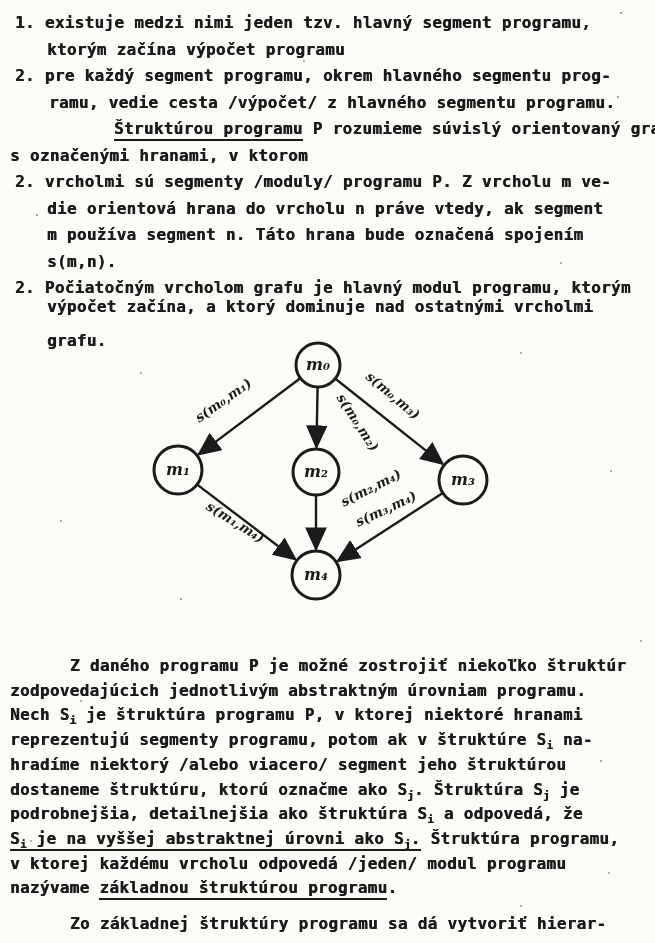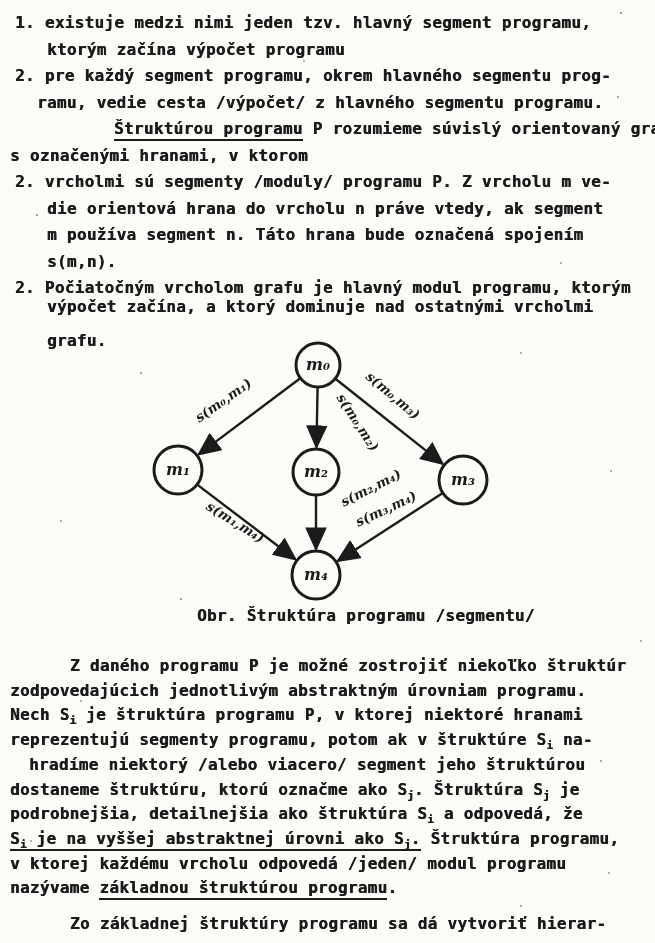--- a/index.html
+++ b/index.html
@@ -54,35 +54,35 @@
 </head>
 <body>
 
 <div class="page" style="--ink: #1b1b1b; --paper: #fcfbf8;">
   <div class="specks"></div>
 
   <div>
       <div class="tline" style="left: 15px; top: 13px;"><span>1. existuje medzi nimi jeden tzv. hlavný segment programu,</span></div>
       <div class="tline" style="left: 47px; top: 39.5px;"><span>ktorým začína výpočet programu</span></div>
       <div class="tline" style="left: 15px; top: 66px;"><span>2. pre každý segment programu, okrem hlavného segmentu prog-</span></div>
-      <div class="tline" style="left: 37px; top: 92.5px;"><span>ramu, vedie cesta /výpočet/ z hlavného segmentu programu.</span></div>
+      <div class="tline" style="left: 49px; top: 92.5px;"><span>ramu, vedie cesta /výpočet/ z hlavného segmentu programu.</span></div>
       <div class="tline" style="left: 70px; top: 119px; margin-left: 44px;"><span class="u"><span>Štruktúrou programu</span></span><span> P rozumieme súvislý orientovaný graf</span></div>
       <div class="tline" style="left: 10px; top: 145.5px;"><span>s označenými hranami, v ktorom</span></div>
       <div class="tline" style="left: 15px; top: 172px;"><span>2. vrcholmi sú segmenty /moduly/ programu P. Z vrcholu m ve-</span></div>
       <div class="tline" style="left: 47px; top: 198.5px;"><span>die orientová hrana do vrcholu n práve vtedy, ak segment</span></div>
       <div class="tline" style="left: 47px; top: 225px;"><span>m používa segment n. Táto hrana bude označená spojením</span></div>
       <div class="tline" style="left: 47px; top: 251.5px;"><span>s(m,n).</span></div>
       <div class="tline" style="left: 15px; top: 278px;"><span>2. Počiatočným vrcholom grafu je hlavný modul programu, ktorým</span></div>
       <div class="tline" style="left: 47px; top: 297px;"><span>výpočet začína, a ktorý dominuje nad ostatnými vrcholmi</span></div>
       <div class="tline" style="left: 47px; top: 331px;"><span>grafu.</span></div>
       <div class="tline" style="left: 70px; top: 656px;"><span>Z daného programu P je možné zostrojiť niekoľko štruktúr</span></div>
       <div class="tline" style="left: 10px; top: 680.7px;"><span>zodpovedajúcich jednotlivým abstraktným úrovniam programu.</span></div>
       <div class="tline" style="left: 10px; top: 705.4px;"><span>Nech S</span><span class="sb">i</span><span> je štruktúra programu P, v ktorej niektoré hranami</span></div>
       <div class="tline" style="left: 10px; top: 730.1px;"><span>reprezentujú segmenty programu, potom ak v štruktúre S</span><span class="sb">i</span><span> na-</span></div>
-      <div class="tline" style="left: 10px; top: 754.8px; margin-left: 19px;"><span>hradíme niektorý /alebo viacero/ segment jeho štruktúrou</span></div>
+      <div class="tline" style="left: 10px; top: 754.8px;"><span>hradíme niektorý /alebo viacero/ segment jeho štruktúrou</span></div>
       <div class="tline" style="left: 10px; top: 779.5px;"><span>dostaneme štruktúru, ktorú označme ako S</span><span class="sb">j</span><span>. Štruktúra S</span><span class="sb">j</span><span> je</span></div>
       <div class="tline" style="left: 10px; top: 804.2px;"><span>podrobnejšia, detailnejšia ako štruktúra S</span><span class="sb">i</span><span> a odpovedá, že</span></div>
       <div class="tline" style="left: 10px; top: 828.9px;"><span class="u"><span>S</span><span class="sb">i</span><span> je na vyššej abstraktnej úrovni ako S</span><span class="sb">j</span><span>.</span></span><span> Štruktúra programu,</span></div>
       <div class="tline" style="left: 10px; top: 853.6px;"><span>v ktorej každému vrcholu odpovedá /jeden/ modul programu</span></div>
       <div class="tline" style="left: 10px; top: 878.3px;"><span>nazývame </span><span class="u"><span>základnou štruktúrou programu</span></span><span>.</span></div>
       <div class="tline" style="left: 70px; top: 914px;"><span>Zo základnej štruktúry programu sa dá vytvoriť hierar-</span></div>
     </div>
 
   <svg class="diagram" width="655" height="266" viewBox="0 0 655 266">
     <defs>
@@ -107,14 +107,13 @@
       <circle cx="178" cy="130" r="24" class="node" fill="#fcfbf8"></circle>
       <text x="178" y="135" class="nlabel">m₁</text>
       <circle cx="316" cy="132" r="23" class="node" fill="#fcfbf8"></circle>
       <text x="316" y="137" class="nlabel">m₂</text>
       <circle cx="463" cy="140" r="24" class="node" fill="#fcfbf8"></circle>
       <text x="463" y="145" class="nlabel">m₃</text>
       <circle cx="316" cy="235" r="24" class="node" fill="#fcfbf8"></circle>
       <text x="316" y="240" class="nlabel">m₄</text>
     </svg>
 
-  <div class="caption">Obr. Štruktúra programu /segmentu/</div>
 </div>
 
 </body></html>

